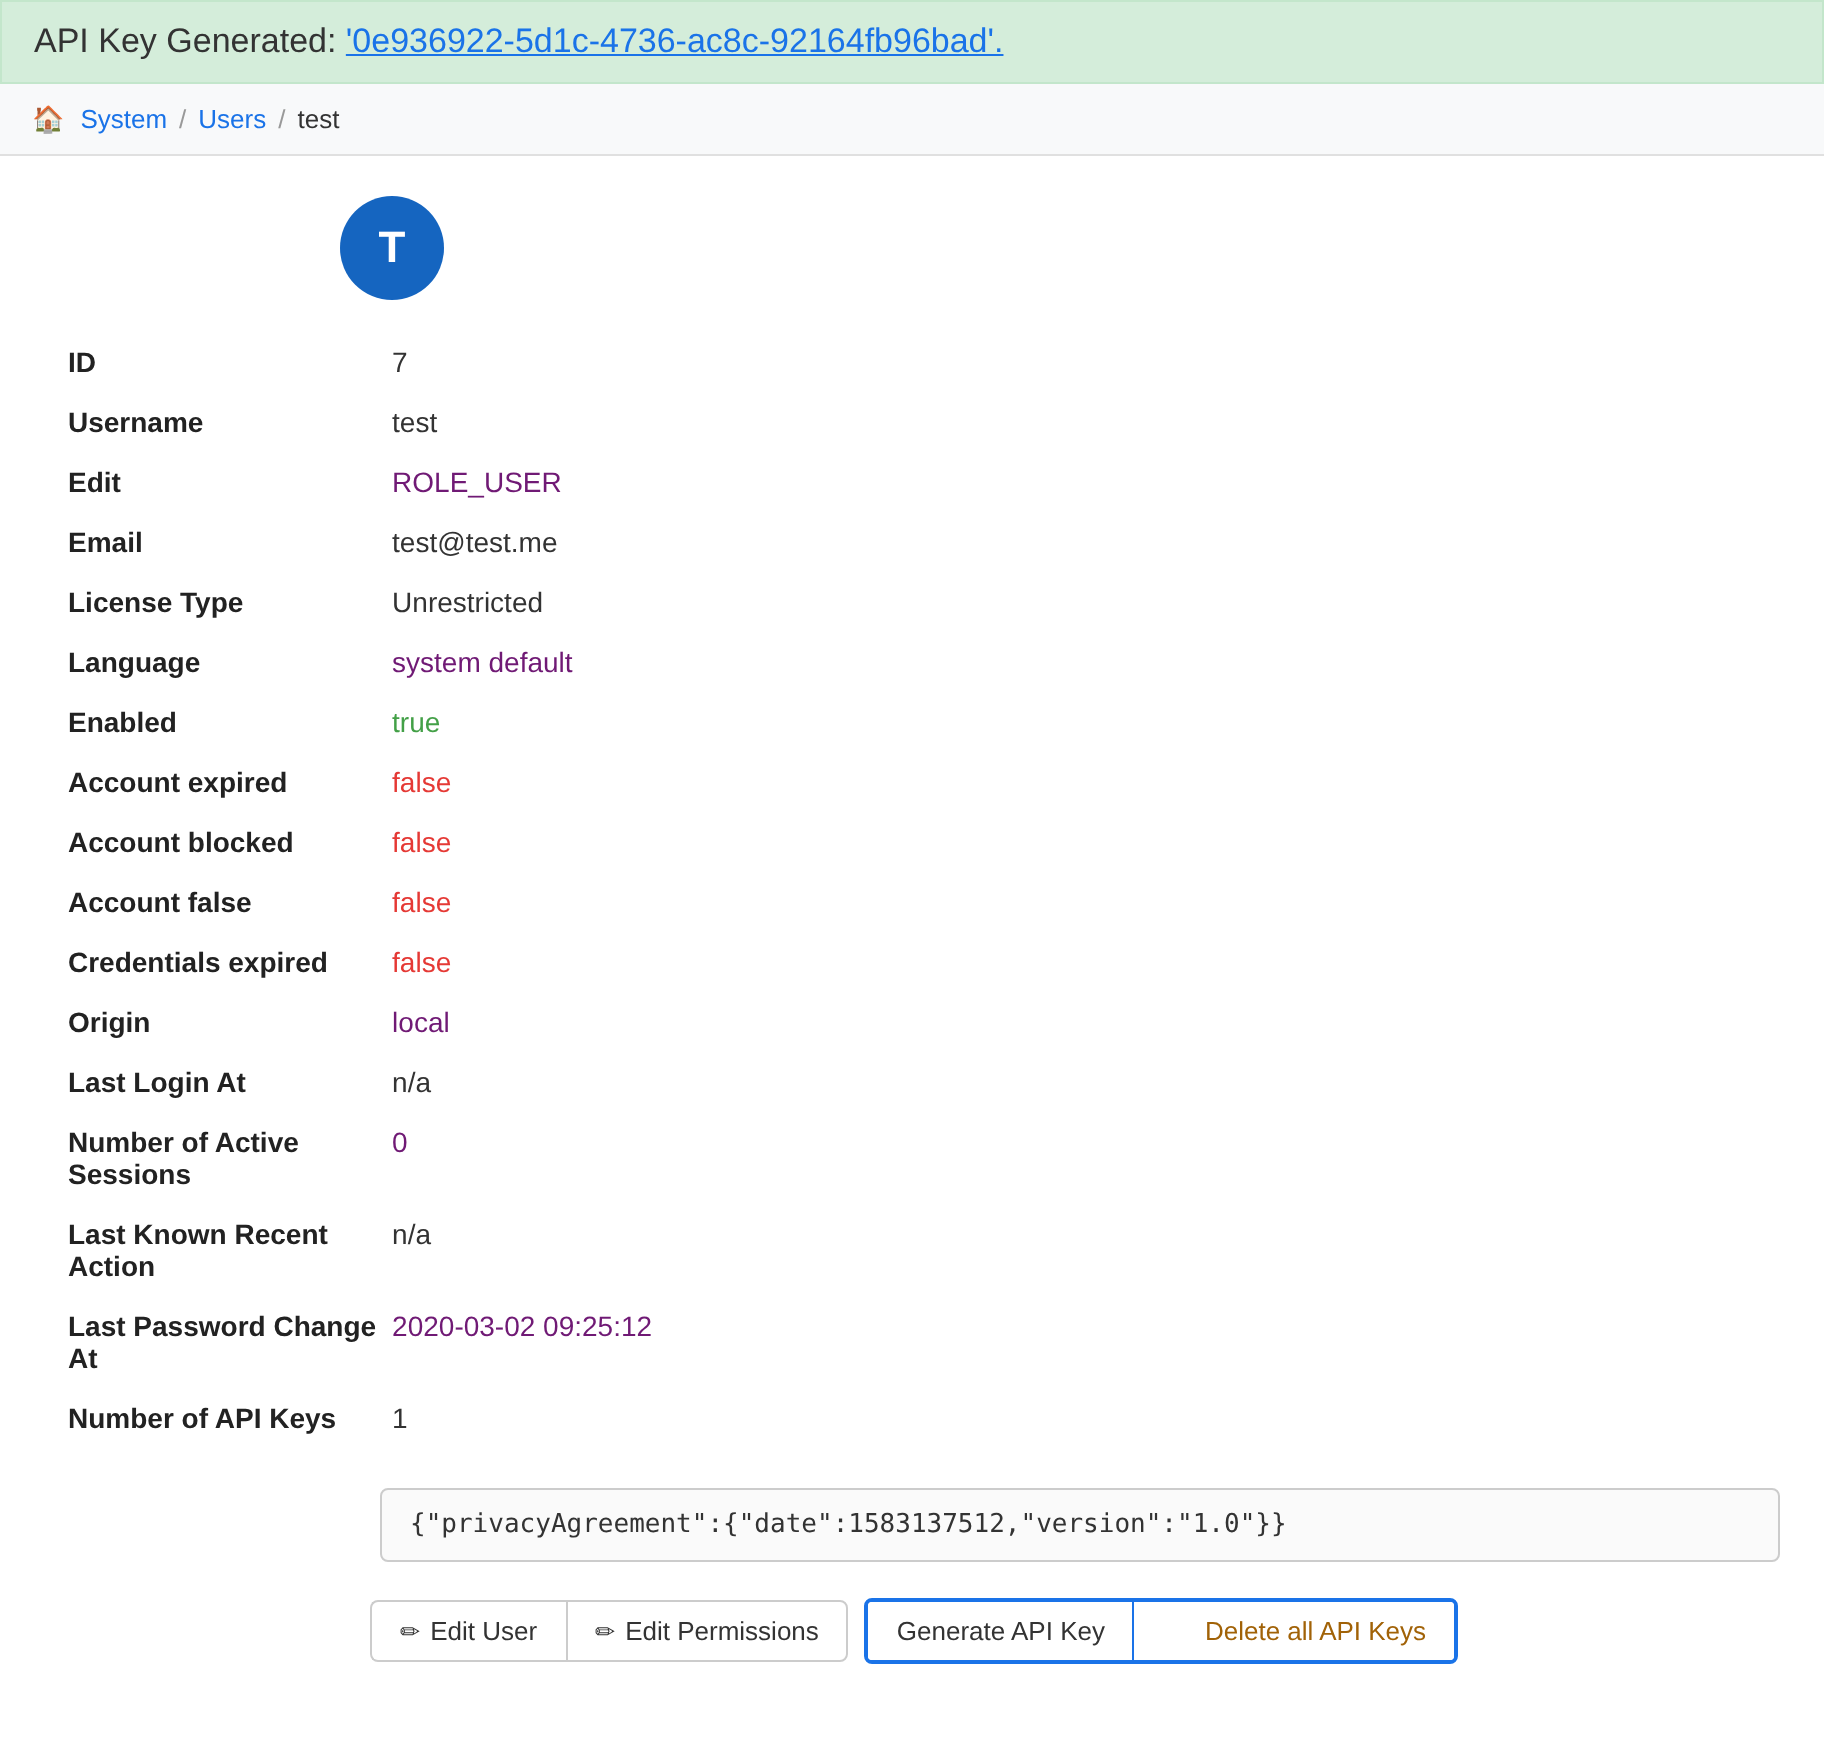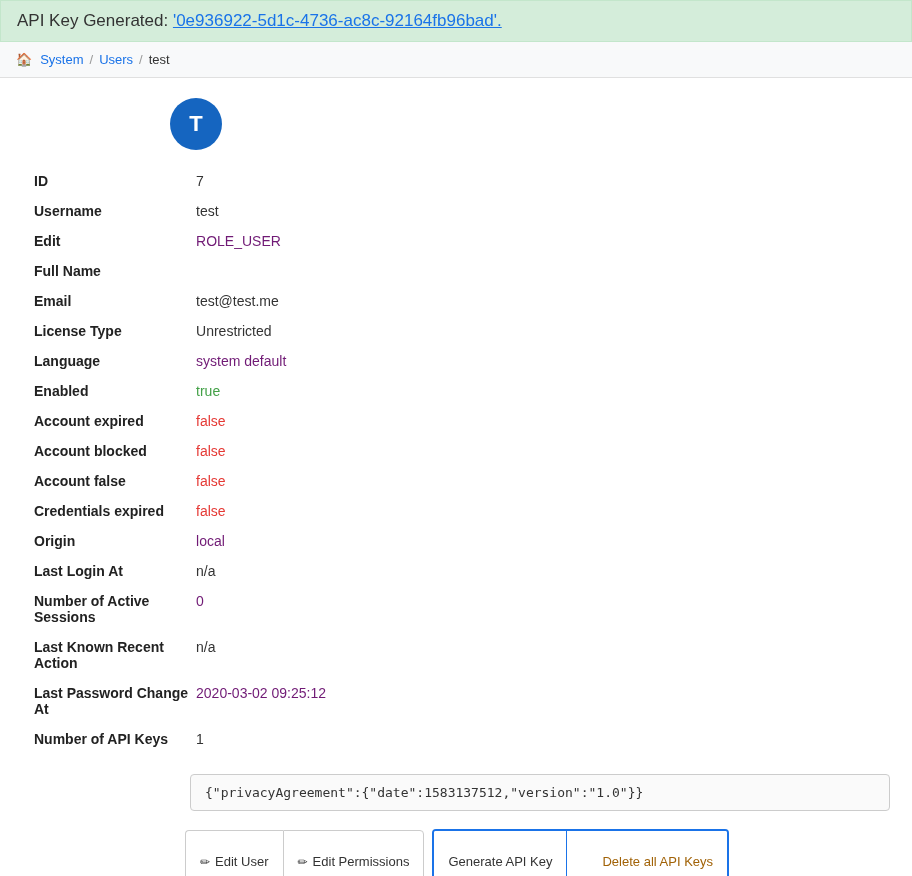--- a/index.html
+++ b/index.html
@@ -94,21 +94,21 @@
     }
 
     .action-buttons {
       display: flex;
       gap: 0;
       margin-left: 155px;
       margin-bottom: 30px;
       align-items: center;
     }
     .btn {
-      padding: 23px 14px;
+      padding: 7px 14px;
       font-size: 13px;
       border: 1px solid #ccc;
       background: #fff;
       cursor: pointer;
       display: flex;
       align-items: center;
       gap: 5px;
       color: #333;
     }
     .btn-pencil { border-radius: 4px 0 0 4px; border-right: none; }
@@ -164,24 +164,20 @@
           <td>ID</td>
           <td><span>7</span></td>
         </tr>
         <tr>
           <td>Username</td>
           <td><span>test</span></td>
         </tr>
         <tr>
           <td>Edit</td>
           <td><span class="link-value">ROLE_USER</span></td>
-        </tr>
-        <tr>
-          <td>Full Name</td>
-          <td></td>
         </tr>
         <tr>
           <td>Email</td>
           <td><span>test@test.me</span></td>
         </tr>
         <tr>
           <td>License Type</td>
           <td><span>Unrestricted</span></td>
         </tr>
         <tr>

